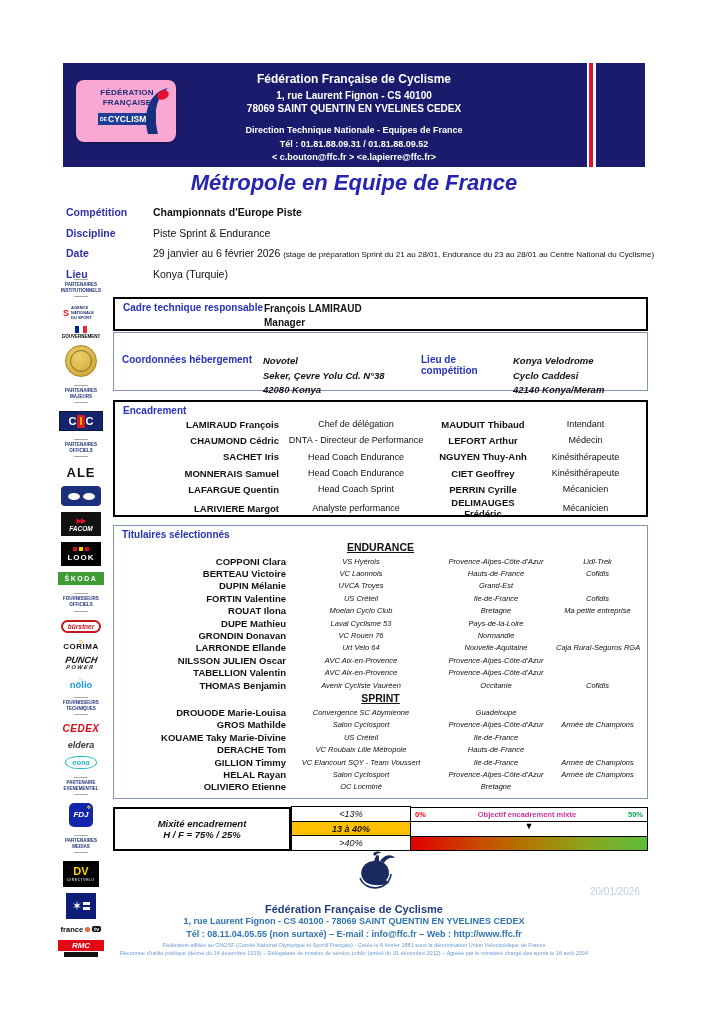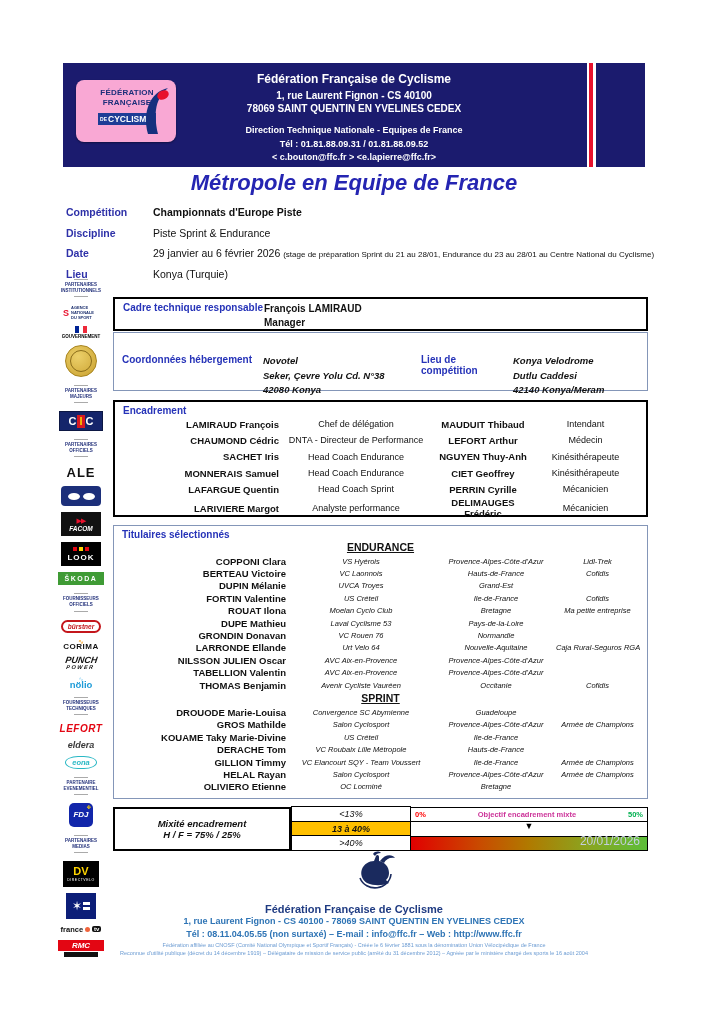--- a/index.html
+++ b/index.html
@@ -75,21 +75,21 @@
   .mx-scale{flex:1;display:flex;flex-direction:column;border:1px solid #000;margin-left:-1px;box-sizing:border-box;}
   .mx-srow1{flex:1;display:flex;justify-content:space-between;align-items:center;padding:0 4px;
         font-size:7.5px;font-weight:bold;border-bottom:1px solid #000;}
   .mx-min{color:#ff0000;}.mx-title{color:#cc3399;}.mx-max{color:#00b050;}
   .mx-srow2{flex:1;position:relative;border-bottom:1px solid #000;}
   .mx-marker{position:absolute;left:50%;top:-1px;transform:translateX(-50%);font-size:9px;color:#000;}
   .mx-srow3{flex:1;background:linear-gradient(90deg,#e10000 0%,#c84d00 30%,#b07a00 50%,#8aa520 75%,#5cbe3a 100%);}
 
   
   .rooster{position:absolute;left:353px;top:849px;}
-  .doc-date{position:absolute;right:84px;top:834px;font-size:12px;color:#c3cede;}
+  .doc-date{position:absolute;right:84px;top:886px;font-size:10px;color:#c3cede;}
   .footer{position:absolute;left:63px;top:903px;width:582px;text-align:center;}
   .f-org{color:#1f3b82;font-weight:bold;font-size:11px;}
   .f-addr,.f-tel{color:#2e74b5;font-size:9px;font-weight:bold;line-height:1.45;}
   .f-legal{color:#6b9bd2;font-size:5.5px;line-height:1.5;}
 
   
   .sidebar{position:absolute;left:54px;top:277px;width:54px;display:flex;flex-direction:column;
         align-items:center;gap:6px;}
   .sb-h{font-size:4.5px;font-weight:bold;color:#22307a;text-align:center;line-height:1.35;width:48px;}
   .sb-h::before,.sb-h::after{content:"";display:block;width:14px;height:1px;background:#aaa;margin:2px auto;}
@@ -205,21 +205,21 @@
     <div class="lg lg-punch">
       <span class="punch1">PUNCH</span>
       <span class="punch2">POWER</span>
     </div>
     <div class="lg lg-nolio">
       <span class="nolio-wave">∿</span>
       <span class="nolio-text">nölio</span>
     </div>
     <div class="sb-h">FOURNISSEURS TECHNIQUES</div>
     <div class="lg">
-      <span class="elite-text">LEFORT</span>
+      <span class="elite-text">CEDEX</span>
     </div>
     <div class="lg">
       <span class="eldera-text">eldera</span>
     </div>
     <div class="lg lg-eona">
       <span class="eona-text">eona</span>
     </div>
     <div class="sb-h">PARTENAIRE EVENEMENTIEL</div>
     <div class="lg lg-fdj">
       <span class="fdj-text">FDJ</span>
@@ -301,21 +301,21 @@
   <section class="box box-coord">
     <span class="box-label">Coordonnées hébergement</span>
     <div class="addr">
       <div>Novotel</div>
       <div>Seker, Çevre Yolu Cd. N°38</div>
       <div>42080 Konya</div>
     </div>
     <span class="box-label">Lieu de compétition</span>
     <div class="addr">
       <div>Konya Velodrome</div>
-      <div>Dutlu Caddesi</div>
+      <div>Cyclo Caddesi</div>
       <div>42140 Konya/Meram</div>
     </div>
   </section>
 
   <section class="box box-enc">
     <div class="box-label">Encadrement</div>
     <div class="enc-row">
       <span class="enc-name">LAMIRAUD François</span>
       <span class="enc-role">Chef de délégation</span>
       <span class="enc-name c">MAUDUIT Thibaud</span>

